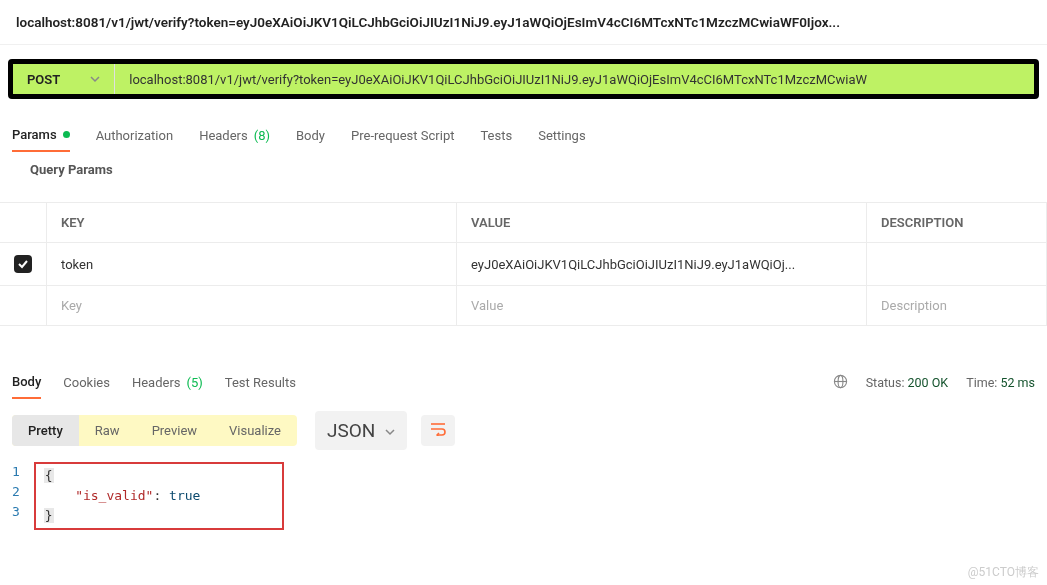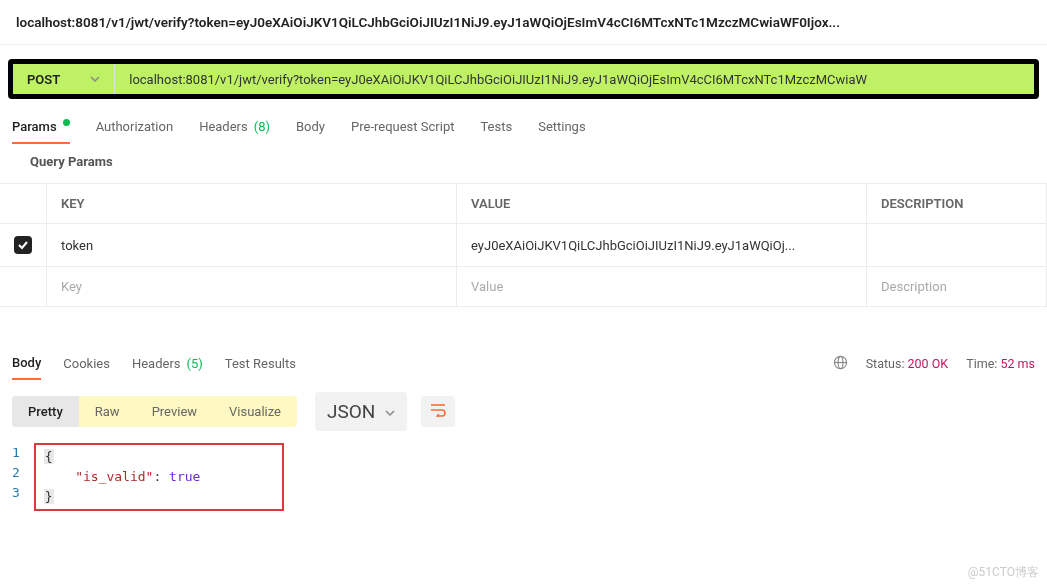--- a/index.html
+++ b/index.html
@@ -6,59 +6,59 @@
   body { font-family: -apple-system, BlinkMacSystemFont, "Segoe UI", Roboto, Arial, sans-serif; font-size: 13px; color: #333; background: #fff; width: 1047px; height: 585px; overflow: hidden; position: relative; }
 
   .request-title { padding: 14px 16px; font-weight: 600; font-size: 13.5px; color: #222; border-bottom: 1px solid #f0f0f0; }
 
   .request-bar { display: flex; margin: 14px 8px 0 8px; border: 5px solid #000000; border-radius: 4px; background: #bef264; height: 40px; align-items: stretch; }
   .method-select { display: flex; align-items: center; padding: 0 14px; font-weight: 600; font-size: 13px; color: #222; border-right: 1px solid #e0e0e0; gap: 30px; cursor: pointer; }
   .method-select .chev { color: #888; }
   .url-input { flex: 1; display: flex; align-items: center; padding: 0 14px; font-size: 13px; color: #333; white-space: nowrap; overflow: hidden; }
 
   .req-tabs { display: flex; gap: 26px; padding: 20px 12px 0 12px; font-size: 13px; color: #666; }
-  .req-tab { padding-bottom: 8px; cursor: pointer; display: flex; align-items: flex-start; gap: 6px; }
+  .req-tab { padding-bottom: 8px; cursor: pointer; display: flex; align-items: center; gap: 6px; margin-top: 8px; }
   .req-tab.active { color: #222; font-weight: 500; border-bottom: 2px solid #ff6c37; }
   .dot { width: 7px; height: 7px; border-radius: 50%; background: #0cbb52; display: inline-block; }
   .count-green { color: #0cbb52; }
 
   .subhdr { padding: 10px 14px 6px 30px; font-size: 13px; font-weight: 700; color: #555; }
 
-  .params-table { width: 100%; border-collapse: collapse; margin-top: 8px; }
+  .params-table { width: 100%; border-collapse: collapse; margin-top: 19px; }
   .params-table th, .params-table td { border: 1px solid #ececec; padding: 12px 14px; text-align: left; font-weight: 400; font-size: 13px; }
   .params-table th { color: #666; font-weight: 600; background: #fff; }
   .params-table .chk-cell { width: 46px; text-align: center; border-left: none; }
   .params-table .key-col { width: 410px; }
   .params-table .val-col { width: 410px; }
   .placeholder { color: #aaa; }
   .chkbox { width: 18px; height: 18px; border-radius: 4px; background: #222; display: inline-flex; align-items: center; justify-content: center; color: #fff; }
 
   .divider-gap { height: 40px; }
 
   .resp-tabs-row { display: flex; align-items: center; padding: 0 12px; border-bottom: 0; }
   .resp-tabs { display: flex; gap: 22px; font-size: 13px; color: #666; flex: 1; }
   .resp-tab { padding: 8px 0; cursor: pointer; display: flex; gap: 6px; align-items: center; }
   .resp-tab.active { color: #222; font-weight: 500; border-bottom: 2px solid #ff6c37; }
   .resp-meta { display: flex; gap: 18px; align-items: center; font-size: 12.5px; color: #666; }
-  .resp-meta .ok { color: #be185d; }
+  .resp-meta .ok { color: #14532d; }
   .globe-icon { color: #888; }
 
   .resp-toolbar { display: flex; gap: 8px; align-items: center; padding: 12px 12px 8px 12px; }
   .pill-group { display: flex; background: #fef9c3; border-radius: 4px; overflow: hidden; }
   .pill { padding: 8px 16px; font-size: 13px; color: #666; cursor: pointer; }
   .pill.active { background: #e7e7e7; color: #222; font-weight: 500; }
   .lang-select { display: flex; align-items: center; gap: 10px; padding: 8px 12px; background: #f2f2f2; border-radius: 4px; font-size: 19px; color: #444; margin-left: 10px; cursor: pointer; }
   .wrap-btn { padding: 7px 9px; background: #f2f2f2; border-radius: 4px; margin-left: 6px; color: #ff6c37; cursor: pointer; }
 
   .code-area { display: flex; padding: 4px 12px 6px 12px; font-family: Consolas, Monaco, monospace; font-size: 13px; line-height: 20px; }
   .gutter { text-align: right; color: #2a7ab0; padding-right: 14px; user-select: none; }
   .code-body { padding: 2px 8px; border: 2px solid #d83b3b; min-width: 250px; }
   .brace { background: #e8e8e8; padding: 0 1px; }
   .jkey { color: #b02a2a; }
-  .jval { color: #6d28d9; }
+  .jval { color: #0c4a6e; }
 
   .watermark { position: absolute; right: 8px; bottom: 4px; color: #ccc; font-size: 12px; margin-left: 15px; }
 </style>
 </head>
 <body>
 
 <div class="request-title">localhost:8081/v1/jwt/verify?token=eyJ0eXAiOiJKV1QiLCJhbGciOiJIUzI1NiJ9.eyJ1aWQiOjEsImV4cCI6MTcxNTc1MzczMCwiaWF0Ijox...</div>
 
 <div class="request-bar">
   <div class="method-select">

